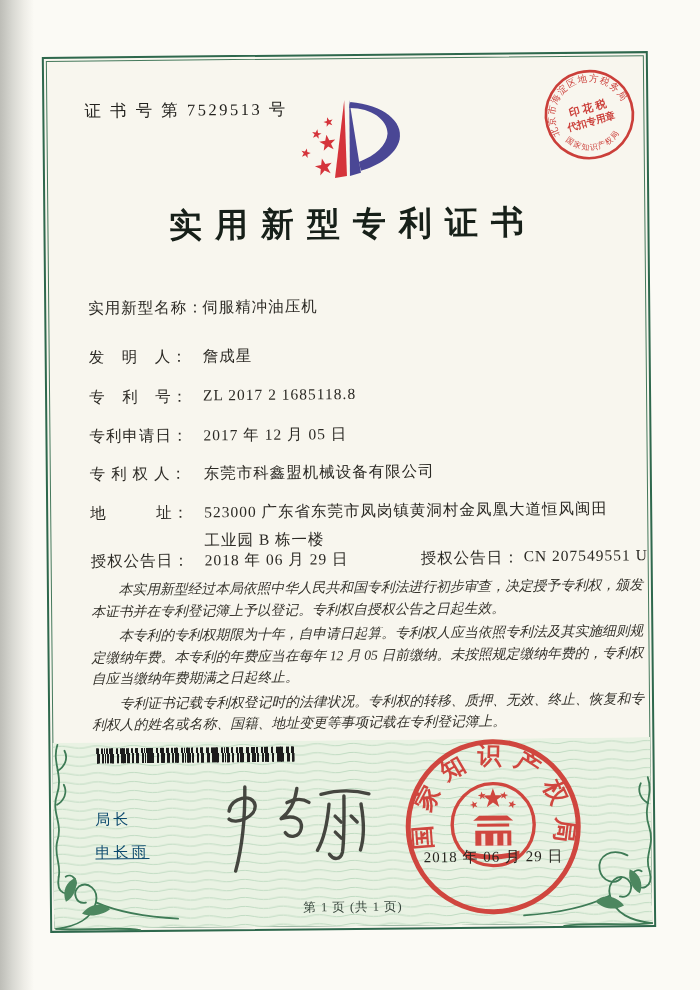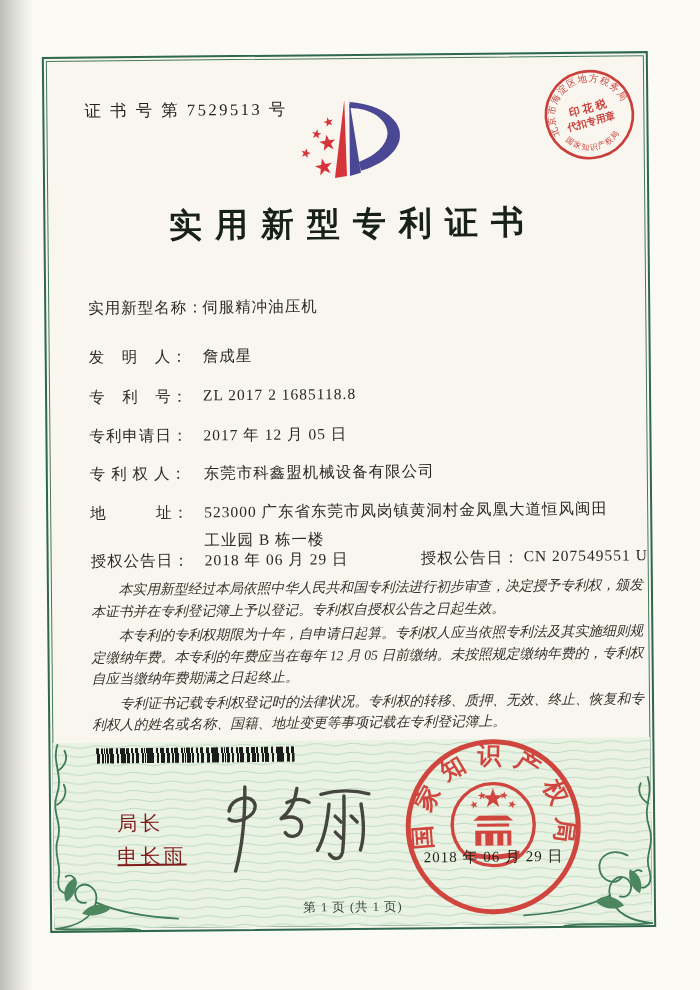--- a/index.html
+++ b/index.html
@@ -51,21 +51,21 @@
   .band{position:absolute;left:2px;top:684px;width:598px;height:186px;overflow:hidden;z-index:1;}
   .flourish-left{position:absolute;left:0;top:684px;width:150px;height:190px;z-index:2;}
   .flourish-right{position:absolute;left:458px;top:684px;width:146px;height:190px;z-index:2;}
   .barcode{
     position:absolute;left:46px;top:690px;width:198px;height:15px;z-index:3;
     background:
       repeating-linear-gradient(90deg,#1c1c1c 0 2px,rgba(0,0,0,0) 2px 5px),
       repeating-linear-gradient(90deg,#1c1c1c 0 1px,rgba(0,0,0,0) 1px 8px),
       repeating-linear-gradient(90deg,#1c1c1c 0 3px,rgba(0,0,0,0) 3px 13px);
   }
-  .signer{position:absolute;left:66px;z-index:4;font-size:20px;letter-spacing:3px;color:#7f1d1d;}
+  .signer{position:absolute;left:44px;z-index:4;font-size:15px;letter-spacing:3px;color:#0c4a6e;}
   .signer.t1{top:752px;}
   .signer.t2{top:785px;text-decoration:underline;}
   .signature{position:absolute;left:150px;top:724px;width:185px;height:95px;z-index:4;}
   .office-seal{position:absolute;left:352px;top:682px;width:180px;height:180px;z-index:5;opacity:.93;}
   .seal-date{
     position:absolute;left:342px;top:793px;width:200px;z-index:6;
     text-align:center;font-size:15px;letter-spacing:1px;color:#26251f;
   }
   .footer{
     position:absolute;left:0;top:843px;width:100%;z-index:4;

